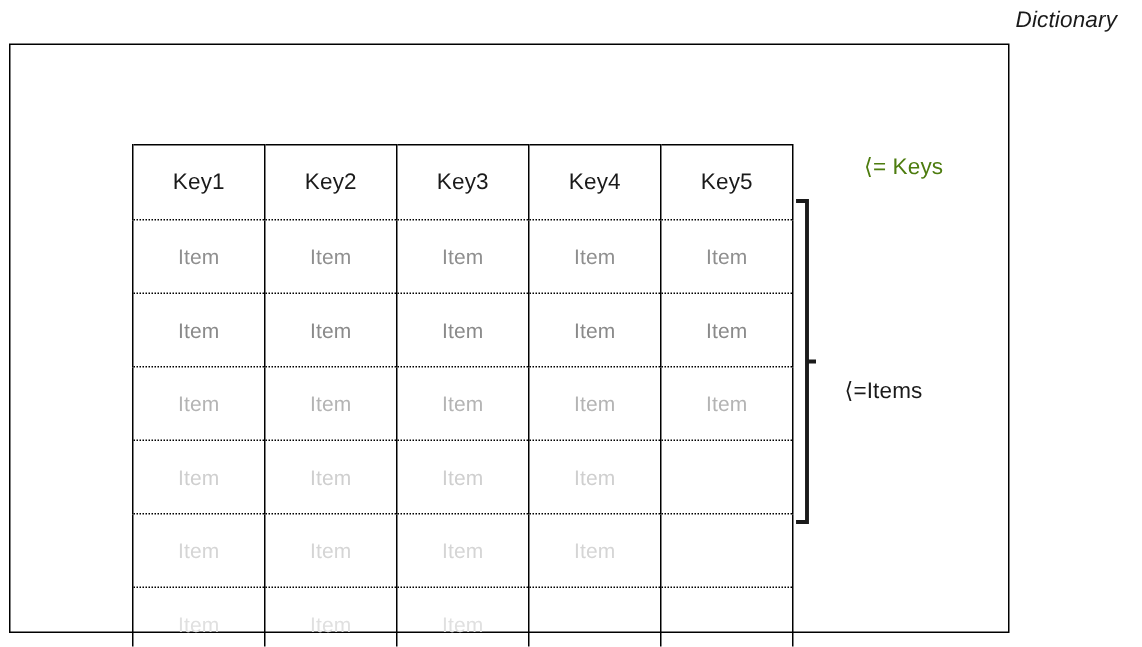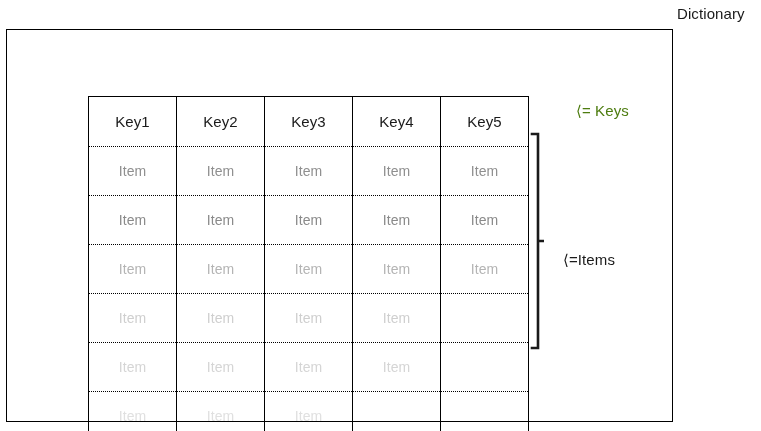--- a/index.html
+++ b/index.html
@@ -17,20 +17,21 @@
 
   
   #diagram-title {
     position: absolute;
     left: 677px;
     top: 5px;
     font-size: 15px;
     color: #1a1a1a;
     white-space: nowrap;
     letter-spacing: 0.1px;
+    font-style: italic;
   }
 
   
   #outer-frame {
     position: absolute;
     left: 6px;
     top: 29px;
     width: 667px;
     height: 393px;
     border: 1px solid #000000;

